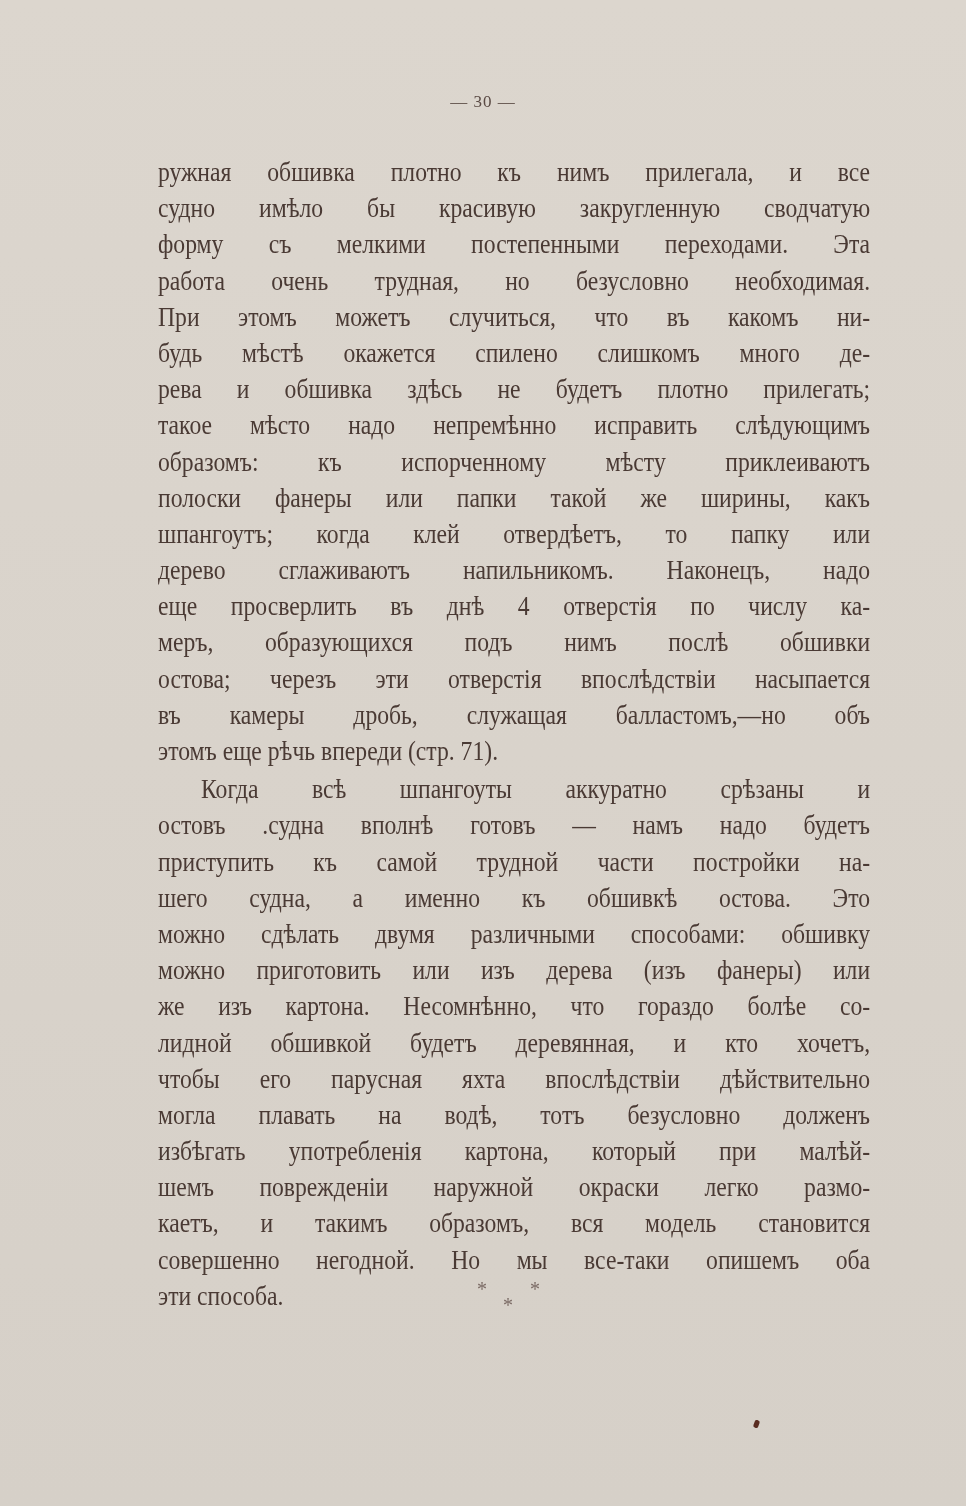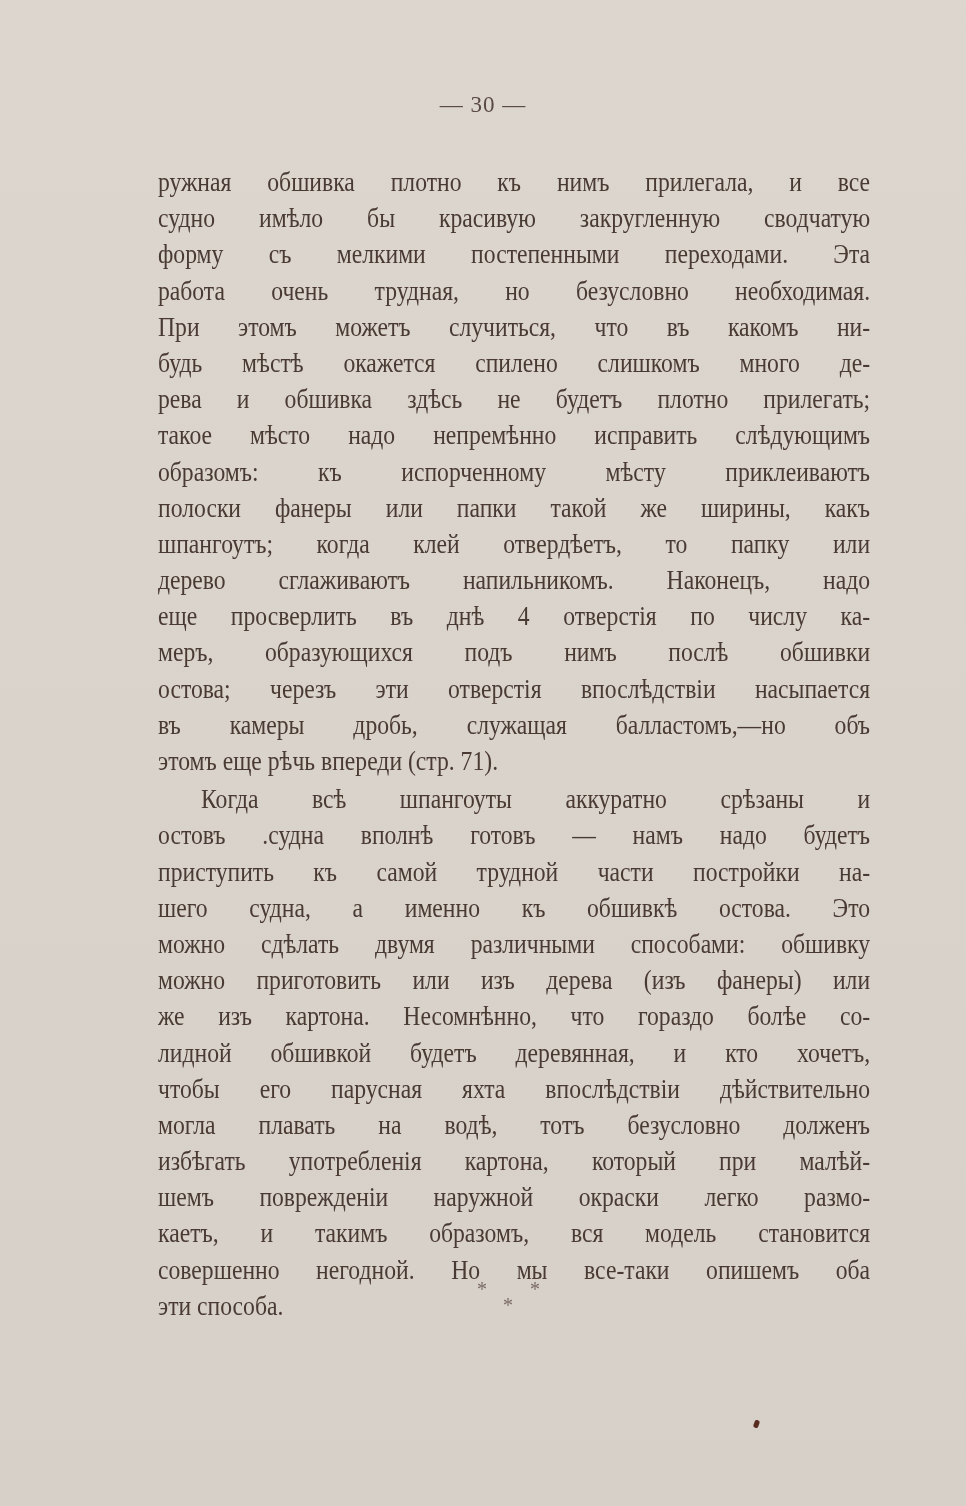--- a/index.html
+++ b/index.html
@@ -21,28 +21,28 @@
       width: 966px;
       height: 1506px;
       background: linear-gradient(180deg, #dcd6ce 0%, #d9d3cb 50%, #d6d0c8 100%);
     }
     .page-number {
       position: absolute;
       top: 92px;
       left: 0;
       width: 966px;
       text-align: center;
-      font-size: 23px;
+      font-size: 17px;
       letter-spacing: 1px;
       color: #5a4a44;
     }
     .text-block {
       position: absolute;
       left: 158px;
-      top: 164px;
+      top: 154px;
       width: 712px;
     }
     .line {
       height: 36.2px;
       line-height: 36.2px;
       font-size: 27.5px;
       white-space: nowrap;
       text-align: justify;
       text-align-last: justify;
       transform: scaleX(0.86);

